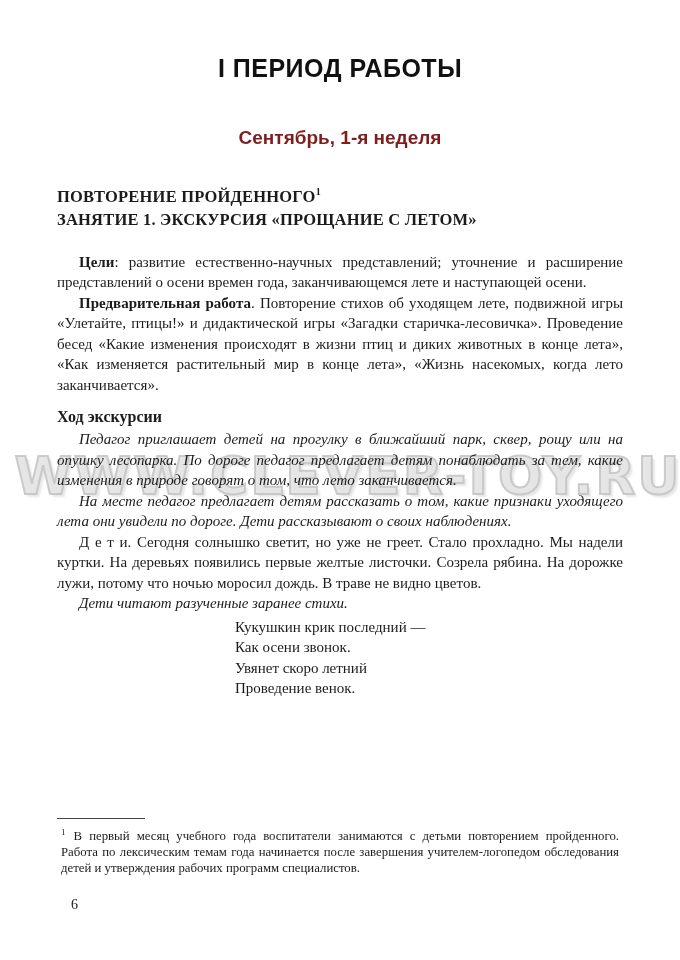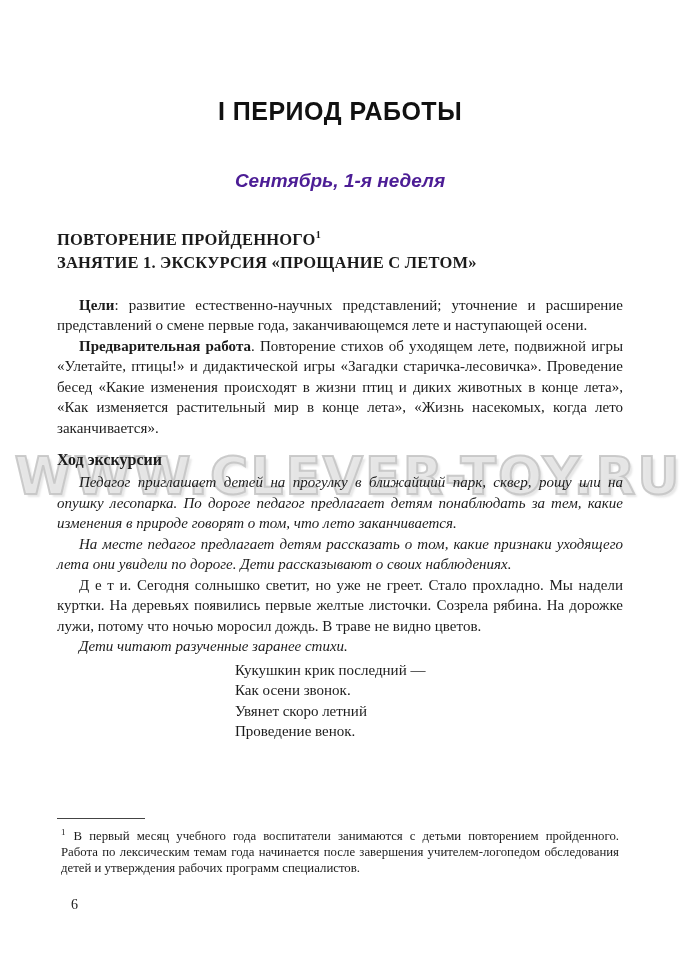--- a/index.html
+++ b/index.html
@@ -35,36 +35,35 @@
   }
   .content {
     position: absolute;
     left: 57px;
     top: 0;
     width: 566px;
     z-index: 1;
   }
   .period-title {
     margin: 0;
-    padding-top: 97px;
+    padding-top: 54px;
     text-align: center;
     font-family: "Liberation Sans", sans-serif;
     font-weight: 700;
     font-size: 25px;
     letter-spacing: 0.5px;
     color: #111;
   }
   .week-title {
     margin: 44px 0 0 0;
     text-align: center;
     font-family: "Liberation Sans", sans-serif;
     font-weight: 700;
     font-size: 19px;
-    color: #4c1d95;
-    font-style: italic;
+    color: #7f1d1d;
   }
   .lesson-heading {
     margin: 31px 0 0 0;
     text-align: left;
     font-weight: 700;
     font-size: 16.5px;
     line-height: 23px;
     letter-spacing: 0.2px;
   }
   .lesson-heading sup {
@@ -135,21 +134,21 @@
 
     <h1 class="period-title">I ПЕРИОД РАБОТЫ</h1>
 
     <h2 class="week-title">Сентябрь, 1-я неделя</h2>
 
     <h3 class="lesson-heading">
       <span>ПОВТОРЕНИЕ ПРОЙДЕННОГО</span><sup>1</sup><br>
       <span>ЗАНЯТИЕ 1. ЭКСКУРСИЯ «ПРОЩАНИЕ С ЛЕТОМ»</span>
     </h3>
 
-    <p class="para goals-para"><span class="bold">Цели</span><span>: развитие естественно-научных представлений; уточнение и расширение представлений о смене первые года, заканчивающемся лете и наступающей осени.</span></p>
+    <p class="para goals-para"><span class="bold">Цели</span><span>: развитие естественно-научных представлений; уточнение и расширение представлений о осени времен года, заканчивающемся лете и наступающей осени.</span></p>
 
     <p class="para"><span class="bold">Предварительная работа</span><span>. Повторение стихов об уходящем лете, подвижной игры «Улетайте, птицы!» и дидактической игры «Загадки старичка-лесовичка». Проведение бесед «Какие изменения происходят в жизни птиц и диких животных в конце лета», «Как изменяется растительный мир в конце лета», «Жизнь насекомых, когда лето заканчивается».</span></p>
 
     <h4 class="course-heading">Ход экскурсии</h4>
 
     <p class="para italic">Педагог приглашает детей на прогулку в ближайший парк, сквер, рощу или на опушку лесопарка. По дороге педагог предлагает детям понаблюдать за тем, какие изменения в природе говорят о том, что лето заканчивается.</p>
 
     <p class="para italic">На месте педагог предлагает детям рассказать о том, какие признаки уходящего лета они увидели по дороге. Дети рассказывают о своих наблюдениях.</p>
 
     <p class="para"><span>Д е т и.</span><span> Сегодня солнышко светит, но уже не греет. Стало прохладно. Мы надели куртки. На деревьях появились первые желтые листочки. Созрела рябина. На дорожке лужи, потому что ночью моросил дождь. В траве не видно цветов.</span></p>

